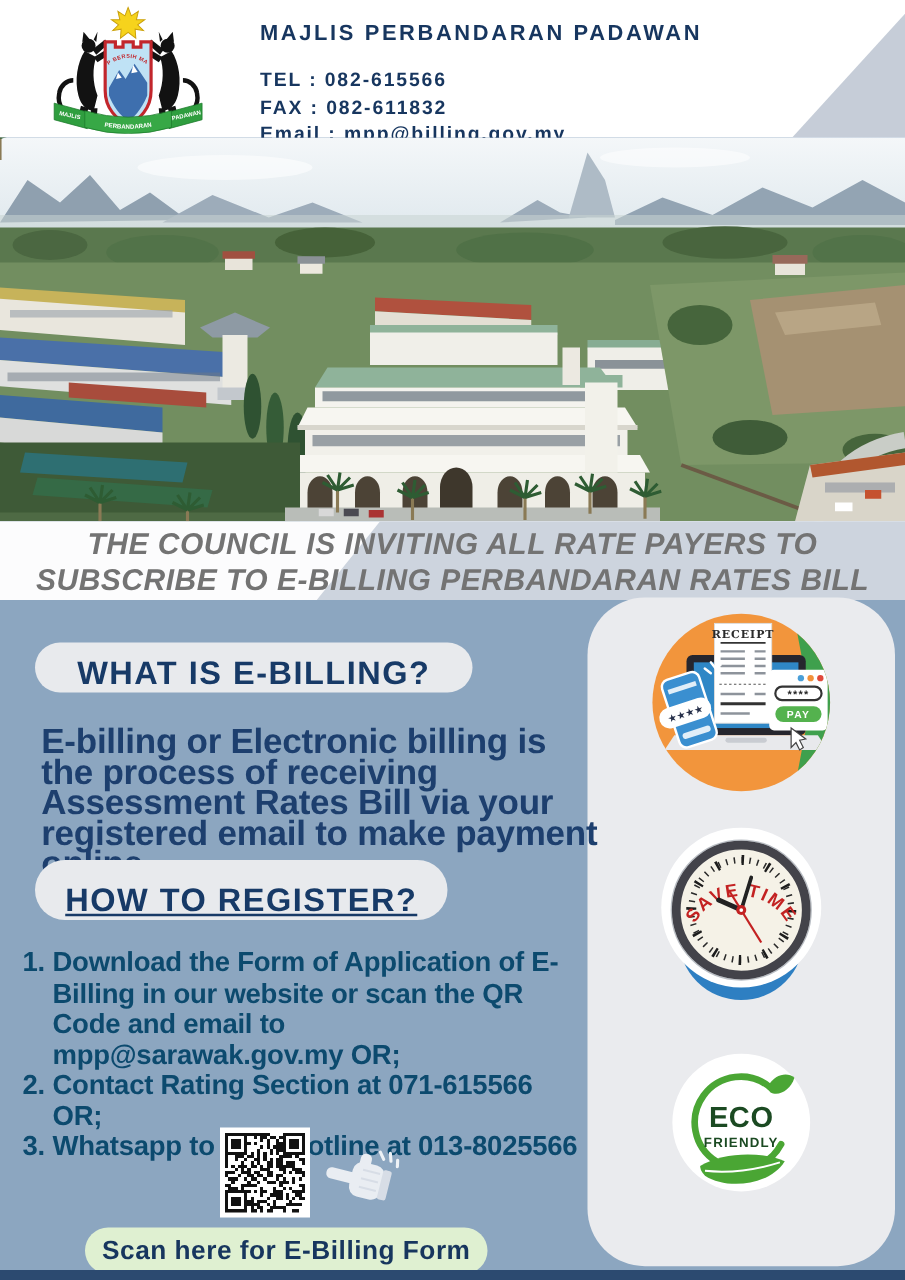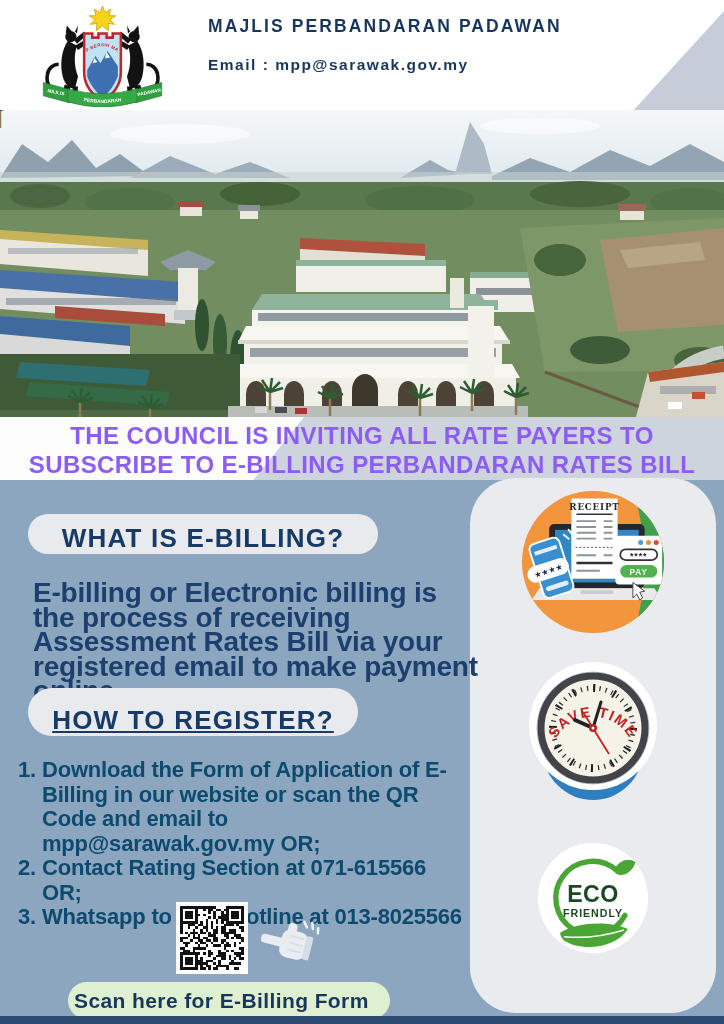--- a/index.html
+++ b/index.html
@@ -16,22 +16,22 @@
   .logo{position:absolute;left:30px;top:5px;width:145px;height:102px;}
   .header-info{position:absolute;left:208px;top:16px;color:#17365f;white-space:nowrap;}
   .header-title{font-size:17.5px;font-weight:bold;letter-spacing:2.1px;margin-bottom:17px;}
   .header-line{font-size:15.5px;font-weight:bold;letter-spacing:1.5px;line-height:21.5px;}
   
   .photo{position:absolute;left:0;top:110px;width:724px;height:307px;display:block;}
   
   .banner{position:absolute;left:0;top:417px;width:724px;height:63px;background:#fcfcfd;}
   .banner-gray{position:absolute;left:0;top:0;width:100%;height:100%;background:#cdd4de;
     clip-path:polygon(42% 0,100% 0,100% 100%,35% 100%);}
-  .banner-text{position:relative;z-index:2;text-align:center;color:#8b5cf6;font-weight:bold;
-    font-size:24px;line-height:29px;padding-top:4px;letter-spacing:.4px;}
+  .banner-text{position:relative;z-index:2;text-align:center;color:#737373;font-weight:bold;
+    font-size:24px;line-height:29px;padding-top:4px;letter-spacing:.4px;font-style:italic;}
   
   .panel{position:absolute;left:470px;top:478px;width:246px;height:535px;background:#eaebee;border-radius:46px;}
   .icon-abs{position:absolute;left:50%;transform:translateX(-50%);}
   .receipt-wrap{top:11px;width:146px;height:146px;}
   .clock-wrap{top:184px;width:140px;height:140px;}
   .eco-wrap{top:362px;width:116px;height:116px;}
   
   .pill{position:absolute;background:#e8eaed;border-radius:27px;color:#173a67;font-weight:bold;
     display:flex;align-items:flex-end;justify-content:center;letter-spacing:1.2px;font-size:26px;}
   .pill-what{left:28px;top:514px;width:350px;height:40px;}
@@ -43,21 +43,21 @@
   .how-list li{counter-increment:step;display:flex;}
   .how-list li::before{content:counter(step) ".";flex:0 0 24px;}
   .how-list li span{flex:1;display:block;}
   
   .qr{position:absolute;left:176px;top:902px;width:72px;height:72px;background:#ffffff;
     padding:4px;box-sizing:border-box;}
   .qr svg{display:block;width:64px;height:64px;}
   .hand{position:absolute;left:258px;top:916px;width:64px;height:60px;transform:rotate(14deg);}
   .cta{position:absolute;left:68px;top:982px;width:322px;height:37px;border-radius:19px;background:#dff0d1;
     color:#17365e;font-weight:bold;font-size:21px;letter-spacing:.4px;
-    display:flex;align-items:center;justify-content:flex-start;border:none;cursor:pointer;
+    display:flex;align-items:center;justify-content:center;border:none;cursor:pointer;
     font-family:"Liberation Sans", sans-serif;}
   .bottom-bar{position:absolute;left:0;top:1016px;width:724px;height:8px;background:#2c4a70;}
   svg text{font-family:"Liberation Sans", sans-serif;}
 </style>
 </head>
 <body>
 
 <div class="header">
   <div class="corner-tri"></div>
 
@@ -97,21 +97,23 @@
       <text x="116" y="87" font-size="4.6" fill="#ffffff" font-weight="bold" text-anchor="middle" transform="rotate(-12 116 87)">PADAWAN</text>
       <path id="ribArc" d="M42 92 Q70 100 98 92" fill="none"></path>
       <text font-size="4.8" fill="#ffffff" font-weight="bold">
         <textPath href="#ribArc" startOffset="50%" text-anchor="middle">PERBANDARAN</textPath>
       </text>
     </g>
   </svg>
 
   <div class="header-info">
     <div class="header-title">MAJLIS PERBANDARAN PADAWAN</div>
-    <div class="header-line">Email : mpp@sarawak.gov.my</div>
+    <div class="header-line">TEL : 082-615566</div>
+    <div class="header-line">FAX : 082-611832</div>
+    <div class="header-line">Email : mpp@billing.gov.my</div>
   </div>
 </div>
 
 <svg class="photo" viewBox="0 0 724 307">
   <defs>
     <linearGradient id="sky" x1="0" y1="0" x2="0" y2="1">
       <stop offset="0" stop-color="#f4f7f9"></stop>
         <stop offset="1" stop-color="#d9e4ea"></stop>
     </linearGradient>
   </defs>

